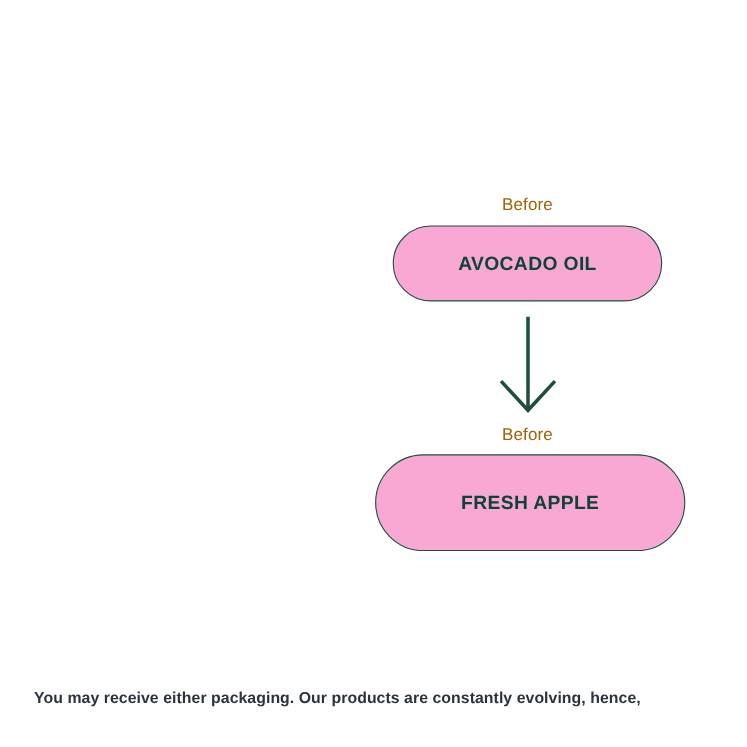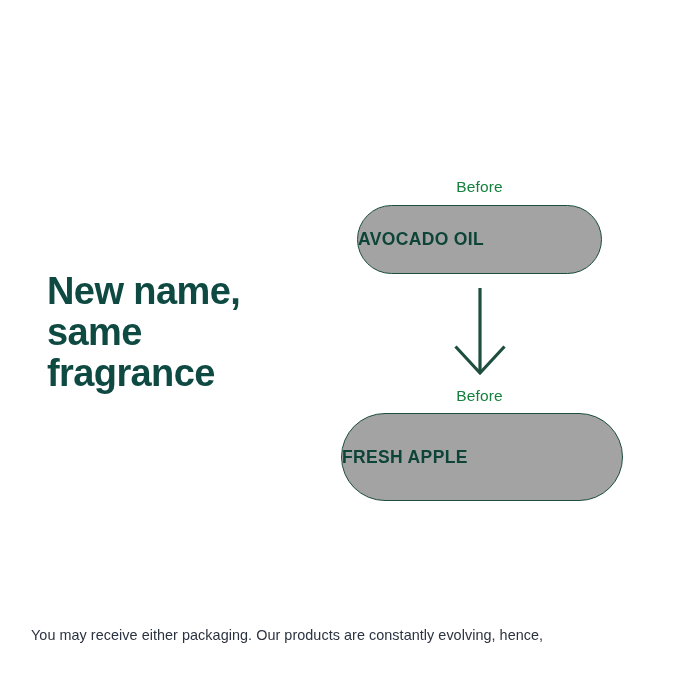--- a/index.html
+++ b/index.html
@@ -48,34 +48,35 @@
     height: 325px;
   }
 
   .step-label {
     position: absolute;
     left: 0;
     width: 299px;
     text-align: center;
     font-size: 15.5px;
     font-weight: normal;
-    color: #15803d;
+    color: #a16207;
     letter-spacing: 0.1px;
   }
   .step-label.before { top: 8px; }
   .step-label.after  { top: 217px; }
 
   .pill {
     position: absolute;
     box-sizing: border-box;
-    background: #a3a3a3;
+    background: #f9a8d4;
     border: 1.6px solid #1d4e3f;
     border-radius: 999px;
     display: flex;
     align-items: center;
+    justify-content: center;
     font-size: 17.5px;
     font-weight: bold;
     letter-spacing: 0.35px;
     color: #0e4438;
     white-space: nowrap;
   }
   .pill.top {
     left: 27px;
     top: 35px;
     width: 245px;
@@ -104,32 +105,28 @@
     width: 610px;
     margin: 0;
     font-size: 14.4px;
     line-height: 19px;
     color: #2b3340;
     letter-spacing: 0.05px;
   }
   .footer .fl {
     display: block;
     white-space: nowrap;
+    font-weight: bold;
   }
 </style>
 </head>
 <body>
 
 <div id="infographic">
 
-  <h1 class="headline">
-    <span class="hl-line">New name,</span>
-    <span class="hl-line">same</span>
-    <span class="hl-line">fragrance</span>
-  </h1>
 
   <div class="flow">
 
     <div class="step-label before">Before</div>
 
     <div class="pill top">
       <span>AVOCADO OIL</span>
     </div>
 
     <svg class="arrow" viewBox="0 0 56 90" aria-hidden="true">

